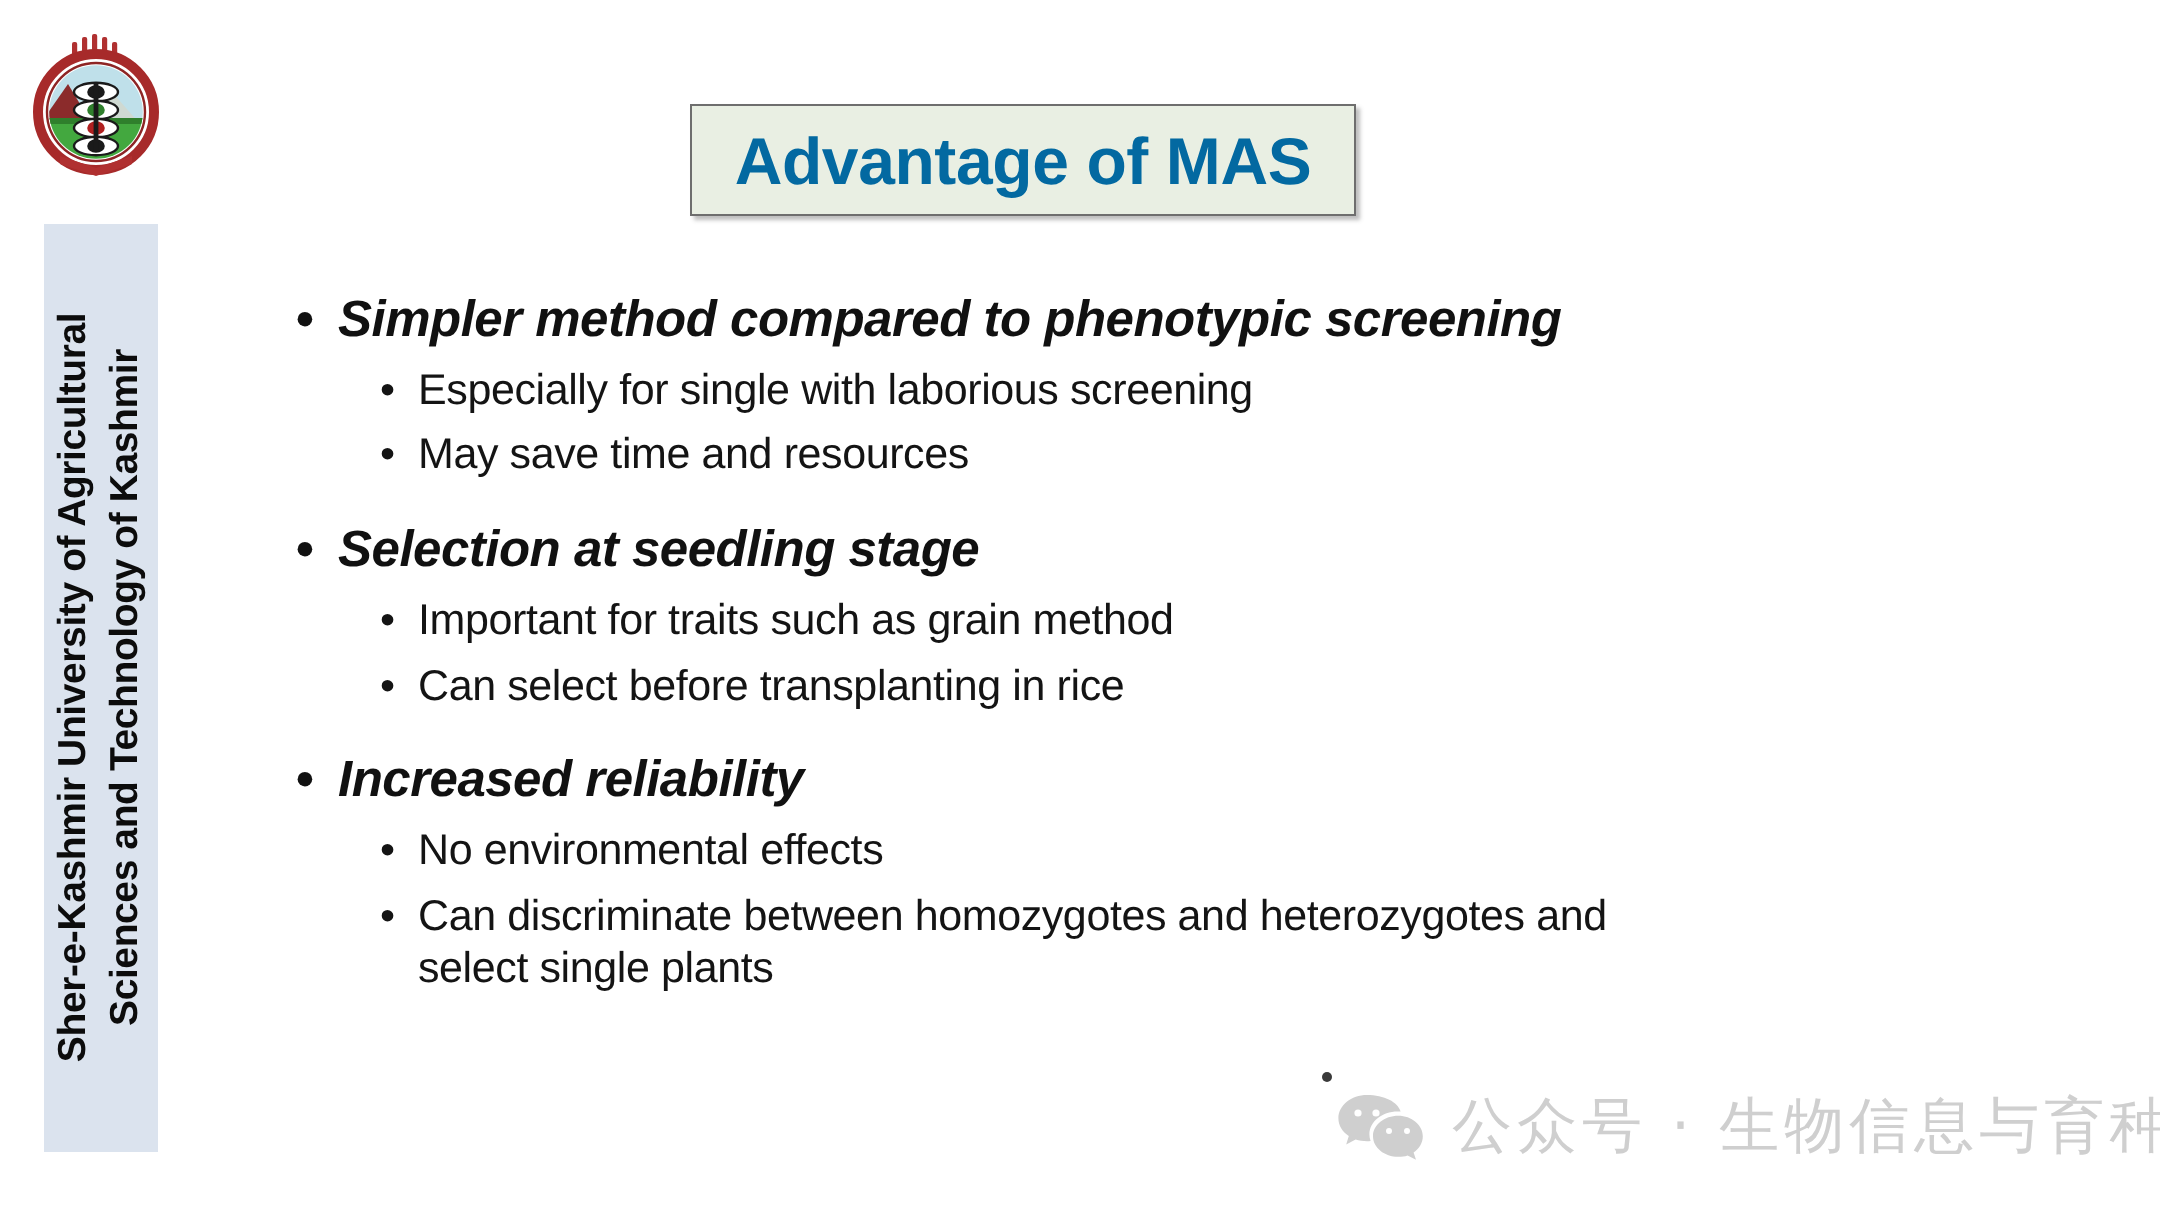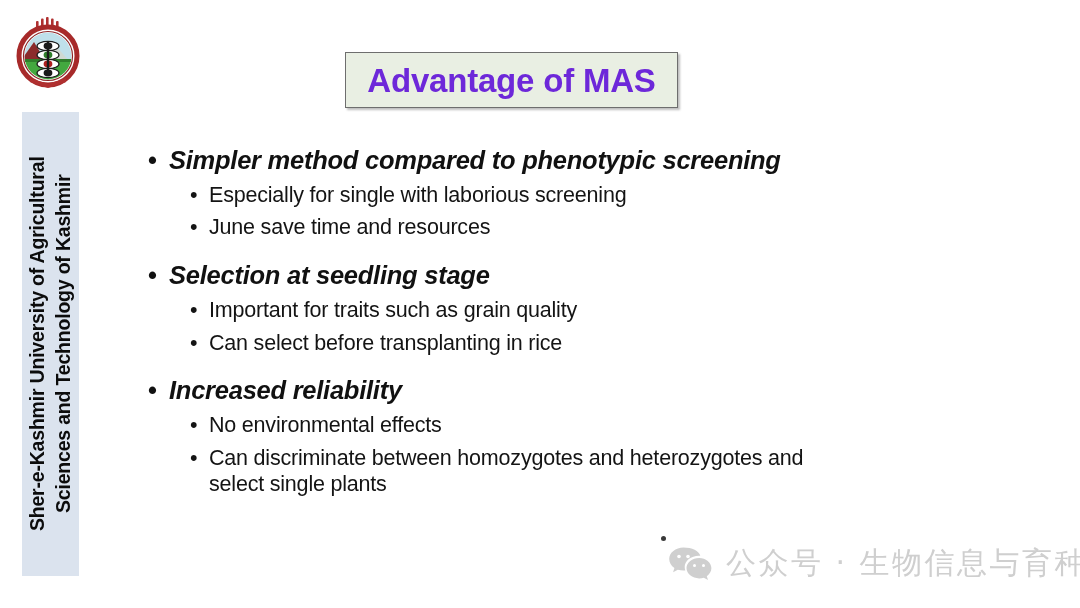--- a/index.html
+++ b/index.html
@@ -69,21 +69,21 @@
     height: 56px;
     background: #e9efe3;
     border: 1.5px solid #6e6e6e;
     box-sizing: border-box;
     box-shadow: 2px 2px 2px rgba(110,110,110,0.45);
     display: flex;
     align-items: center;
     justify-content: center;
   }
   #title-text {
-    color: #6d28d9;
+    color: #0369a1;
     font-size: 33px;
     font-weight: bold;
     letter-spacing: -0.2px;
     line-height: 1;
   }
 
   
   #body {
     position: absolute;
     left: 143px;
@@ -230,34 +230,34 @@
       <div class="b1">
         <span class="dot">•</span>
         <span class="txt">Simpler method compared to phenotypic screening</span>
       </div>
       <div class="b2">
         <span class="dot">•</span>
         <span class="txt">Especially for single with laborious screening</span>
       </div>
       <div class="b2">
         <span class="dot">•</span>
-        <span class="txt">June save time and resources</span>
+        <span class="txt">May save time and resources</span>
       </div>
     </div>
 
     <div class="gap-1"></div>
 
     <div class="group">
       <div class="b1">
         <span class="dot">•</span>
         <span class="txt">Selection at seedling stage</span>
       </div>
       <div class="b2">
         <span class="dot">•</span>
-        <span class="txt">Important for traits such as grain quality</span>
+        <span class="txt">Important for traits such as grain method</span>
       </div>
       <div class="b2">
         <span class="dot">•</span>
         <span class="txt">Can select before transplanting in rice</span>
       </div>
     </div>
 
     <div class="gap-2"></div>
 
     <div class="group">

